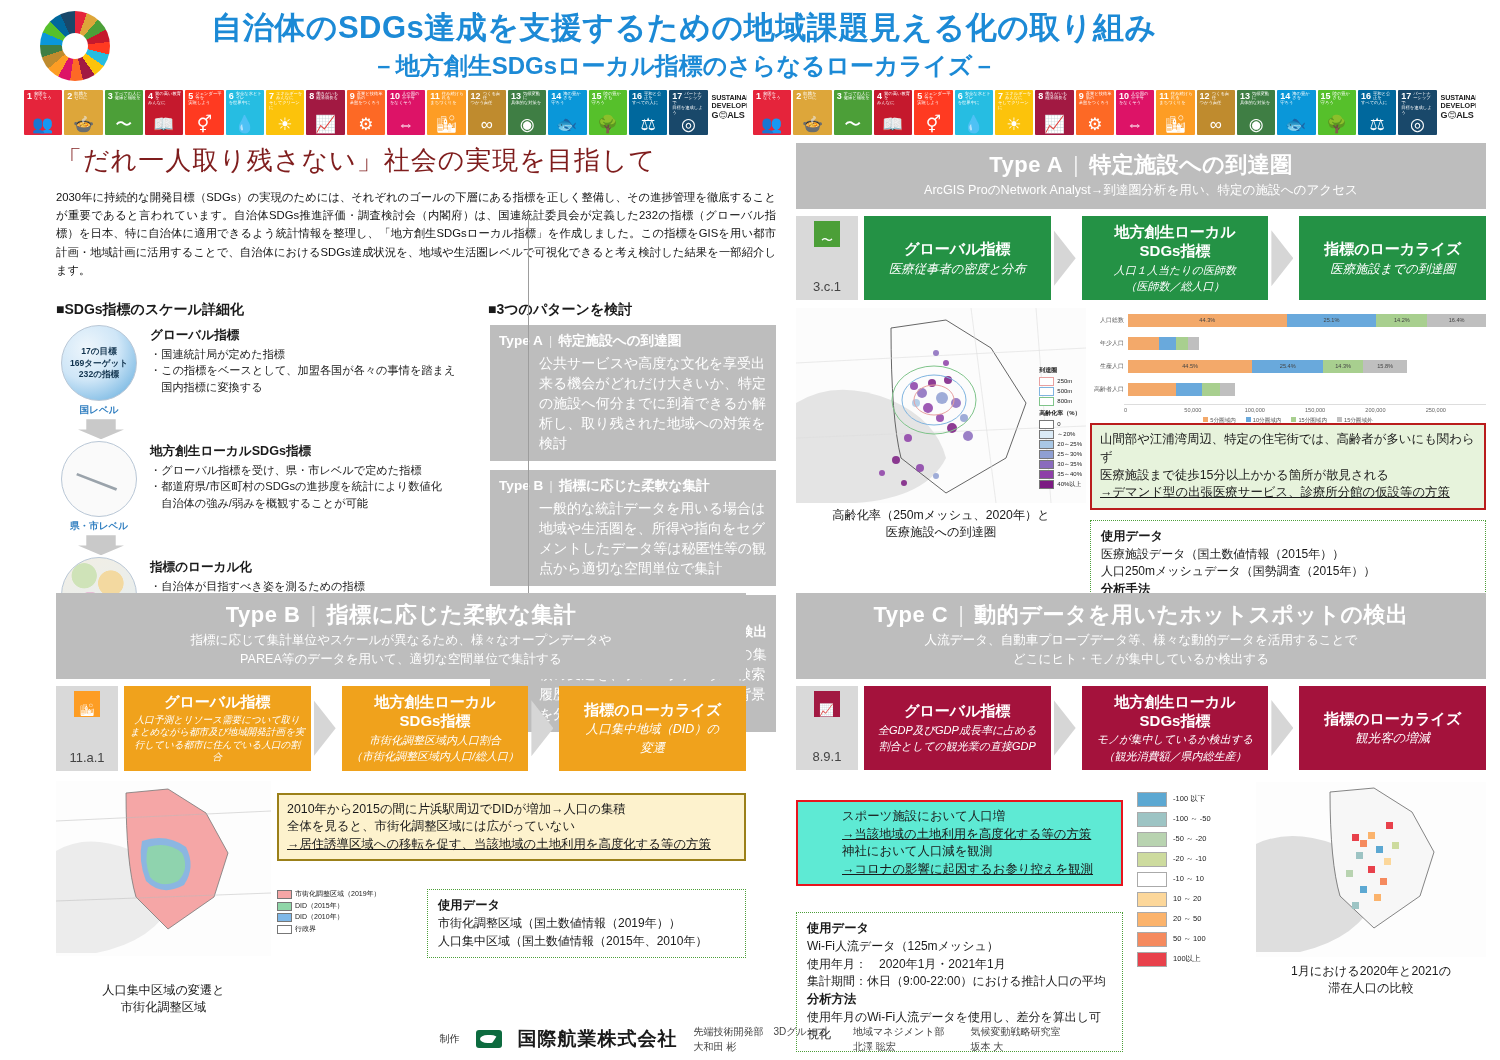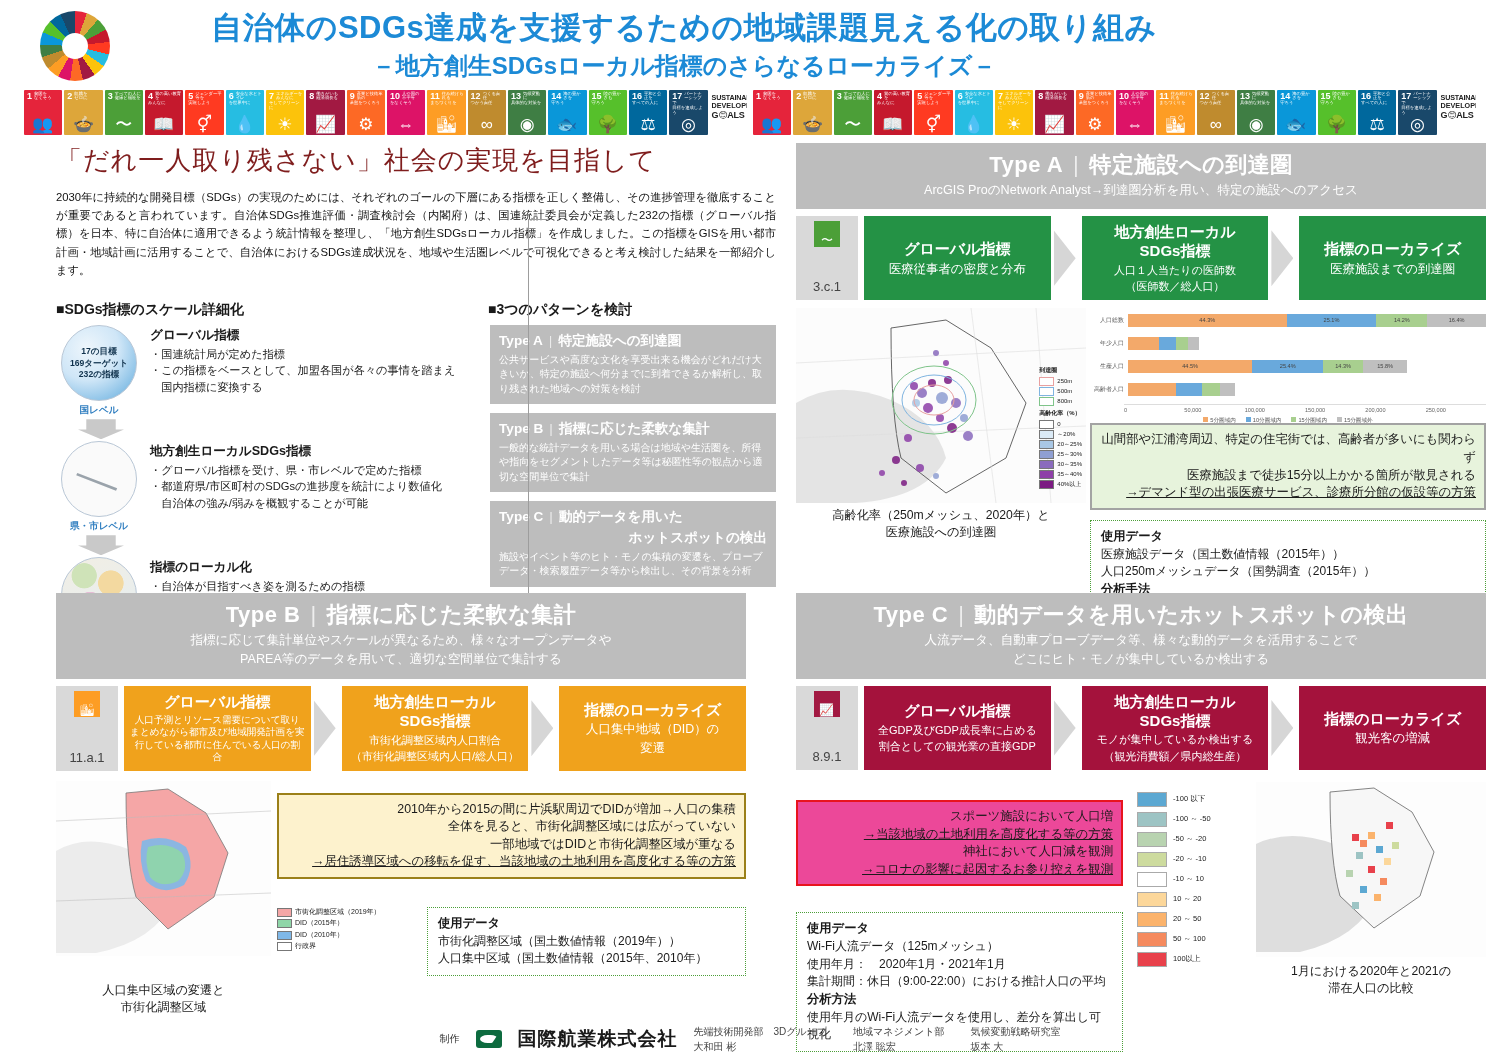--- a/index.html
+++ b/index.html
@@ -70,52 +70,52 @@
   .lvl-cap{font-size:9.6px;color:#2f7ec0;font-weight:bold;margin-top:3px;}
   .lvl-body{flex:1;padding-left:8px;padding-top:2px;}
   .lvl-t{font-size:12.6px;font-weight:bold;margin-bottom:2px;}
   .lvl-li{font-size:11.2px;line-height:1.46;}
   .arrow-dn{width:46px;height:20px;margin:2px 0 2px 22px;background:#c9c9c9;
     clip-path:polygon(18% 0,82% 0,82% 52%,100% 52%,50% 100%,0 52%,18% 52%);}
 
   .tbox{background:#bdbdbd;color:#fff;padding:7px 9px 8px;margin-bottom:9px;}
   .tbox-h{font-size:13.6px;font-weight:bold;margin-bottom:3px;}
   .tbox-h .bar{opacity:.7;padding:0 6px;font-weight:normal;}
-  .tbox-b{font-size:10px;line-height:1.43;}
+  .tbox-b{font-size:14px;line-height:1.43;margin-left:40px;}
   .brace{position:absolute;left:472px;top:76px;width:18px;height:420px;
     border-left:1px solid #9d9d9d;border-top:1px solid #9d9d9d;border-bottom:1px solid #9d9d9d;}
 
   
   .tp-head{background:#bdbdbd;color:#fff;text-align:center;padding:7px 0 10px;}
   .tp-title{font-size:22px;font-weight:bold;letter-spacing:.5px;}
   .tp-title .bar{opacity:.75;font-weight:normal;padding:0 10px;}
   .tp-sub{font-size:12.6px;line-height:1.4;margin-top:2px;}
 
   .flow{display:flex;align-items:stretch;margin-top:7px;gap:0;}
   .goal-chip{width:62px;flex:0 0 62px;background:#d9d9d9;display:flex;flex-direction:column;
     align-items:center;justify-content:space-between;padding:5px 0 6px;}
   .goal-chip .mini{width:26px;height:26px;color:#fff;font-size:3.6px;padding:2px;box-sizing:border-box;
     position:relative;line-height:1.1;}
   .goal-chip .mini .mglyph{position:absolute;bottom:0px;left:0;right:0;text-align:center;font-size:12px;}
   .goal-chip .gnum{font-size:13px;color:#444;}
   .fbox{flex:1;color:#fff;text-align:center;padding:7px 6px;display:flex;flex-direction:column;
     justify-content:center;margin-left:6px;}
   .fbox .fh{font-size:15px;font-weight:bold;line-height:1.25;}
-  .fbox .fs{font-size:11px;line-height:1.3;margin-top:2px;}
+  .fbox .fs{font-size:11px;line-height:1.3;margin-top:2px;font-style:italic;}
   .fbox .fs.big{font-size:12.4px;}
   .farrow{width:22px;flex:0 0 22px;margin-left:3px;display:flex;align-items:center;}
   .farrow i{display:block;width:100%;height:56px;background:#d6d6d6;
     clip-path:polygon(0 0,100% 50%,0 100%);}
 
   
-  .callout{border:2px solid #a3a3a3;background:#e7f3dc;font-size:12.4px;line-height:1.42;
-    padding:6px 8px;position:relative;text-align:right;}
+  .callout{border:2px solid #b91c1c;background:#e7f3dc;font-size:12.4px;line-height:1.42;
+    padding:6px 8px;position:relative;}
   .callout u{text-decoration:underline;}
   .callout.yellow{border-color:#9b8019;background:#fdf2cd;}
-  .callout.pink{border-color:#e8141e;background:#ec4899;padding-left:44px;}
+  .callout.pink{border-color:#e8141e;background:#5eead4;padding-left:44px;}
   .usebox{border:1px dotted #4c9f38;padding:7px 10px;font-size:12px;line-height:1.46;}
   .usebox b{font-size:12.3px;}
   .cap{font-size:12.2px;text-align:center;line-height:1.4;}
 
   
   .mapbox{background:#fbfbfb;position:relative;overflow:hidden;}
   .legend{font-size:6px;line-height:1.5;}
   .legend .row{display:flex;align-items:center;gap:3px;margin-bottom:1px;}
   .legend .sw{width:13px;height:7px;border:1px solid #777;}
   .lg2{font-size:7.5px;}
@@ -557,21 +557,20 @@
             </svg>
           </div>
           <div class="cap" style="margin-top:26px;">人口集中区域の変遷と</div>
           <div class="cap">市街化調整区域</div>
         </div>
 
         <div style="width:475px;padding-left:6px;">
           <div class="callout yellow" style="margin-top:12px;">
             <div>2010年から2015の間に片浜駅周辺でDIDが増加→人口の集積</div>
             <div>全体を見ると、市街化調整区域には広がっていない</div>
-            <div>一部地域ではDIDと市街化調整区域が重なる</div>
             <div><u>→居住誘導区域への移転を促す、当該地域の土地利用を高度化する等の方策</u></div>
           </div>
           <div style="display:flex;margin-top:28px;">
             <div class="legend" style="width:150px;font-size:7px;" id="tb-lg">
                 <div class="row">
                   <span class="sw" style="background:#f5a6a6"></span>
                   <span>市街化調整区域（2019年）</span>
                 </div>
                 <div class="row">
                   <span class="sw" style="background:#8fd6a8"></span>

